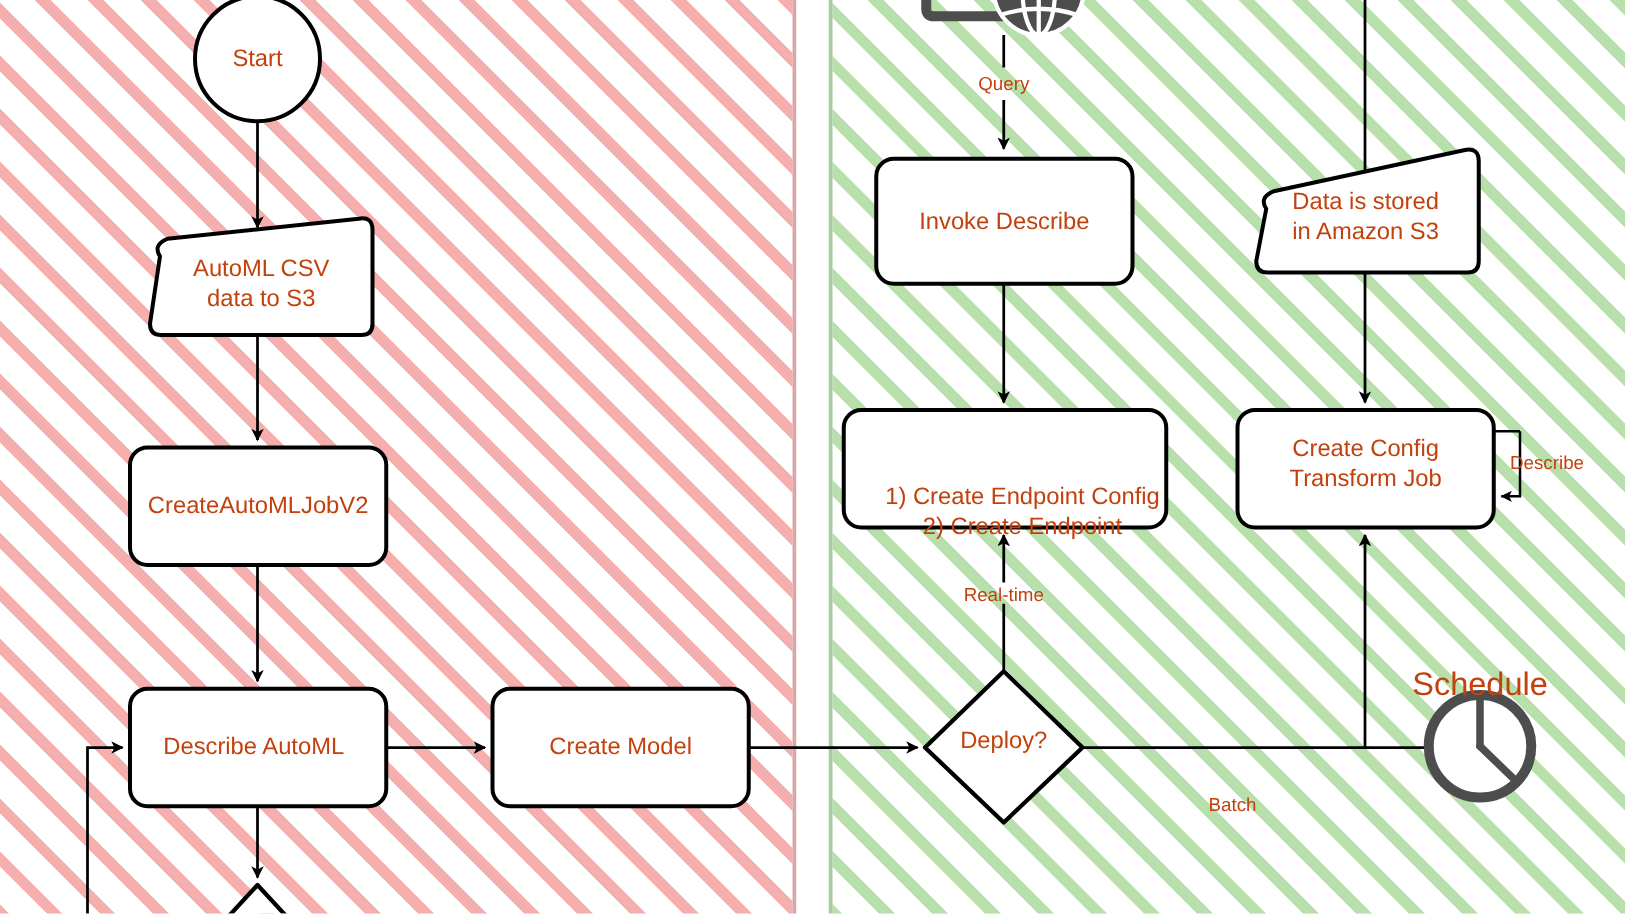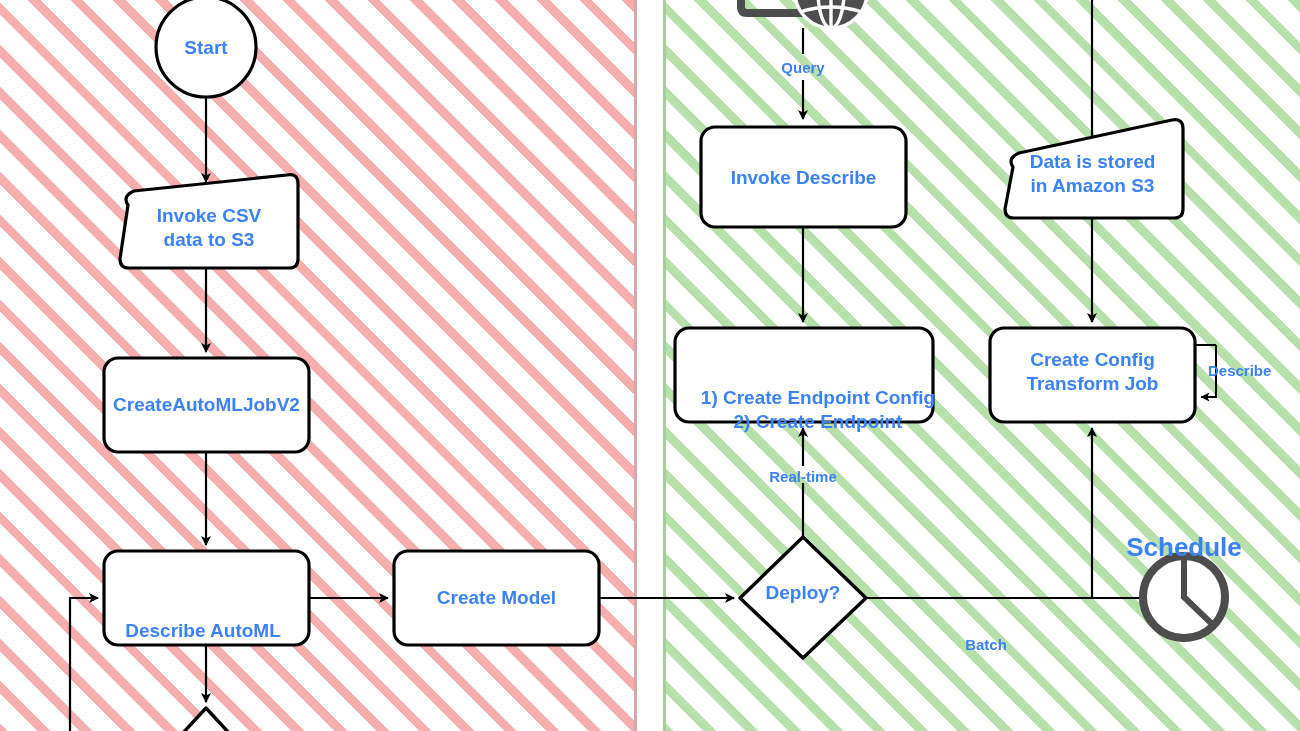--- a/index.html
+++ b/index.html
@@ -52,25 +52,24 @@
   #gfx {
     position: absolute;
     left: 0;
     top: 0;
     width: 1300px;
     height: 731px;
   }
   .node-label {
     position: absolute;
     text-align: center;
-    color: #3b82f6;
+    color: #c2410c;
     line-height: 1.28;
     pointer-events: none;
     white-space: pre;
-    font-weight: bold;
   }
   .lbl-node { font-size: 19px; }
   .lbl-edge { font-size: 15px; }
   .lbl-icon { font-size: 26px; }
 </style>
 </head>
 <body>
 
 <div id="canvas">
 
@@ -154,26 +153,26 @@
 
     <g>
       <circle cx="1184" cy="597" r="41" fill="#ffffff" stroke="#4d4d4d" stroke-width="8"></circle>
       <line x1="1184" y1="597" x2="1184" y2="560" stroke="#4d4d4d" stroke-width="6" stroke-linecap="round"></line>
       <line x1="1184" y1="597" x2="1213" y2="625" stroke="#4d4d4d" stroke-width="6" stroke-linecap="round"></line>
     </g>
   </svg>
 
   <div class="node-label lbl-node" style="left:156px; top:36px; width:100px;">Start</div>
 
-  <div class="node-label lbl-node" style="left:129px; top:204px; width:160px;">Invoke CSV
+  <div class="node-label lbl-node" style="left:129px; top:204px; width:160px;">AutoML CSV
 data to S3</div>
 
   <div class="node-label lbl-node" style="left:104px; top:393px; width:205px;">CreateAutoMLJobV2</div>
 
-  <div class="node-label lbl-node" style="left:104px; top:586px; width:198px;margin-top:33px;">Describe AutoML</div>
+  <div class="node-label lbl-node" style="left:104px; top:586px; width:198px;">Describe AutoML</div>
 
   <div class="node-label lbl-node" style="left:394px; top:586px; width:205px;">Create Model</div>
 
   <div class="node-label lbl-edge" style="left:755px; top:58px; width:96px;">Query</div>
 
   <div class="node-label lbl-node" style="left:701px; top:166px; width:205px;">Invoke Describe</div>
 
   <div class="node-label lbl-node" style="left:675px; top:348px; width:286px;margin-top:38px;">1) Create Endpoint Config
 2) Create Endpoint</div>
 

